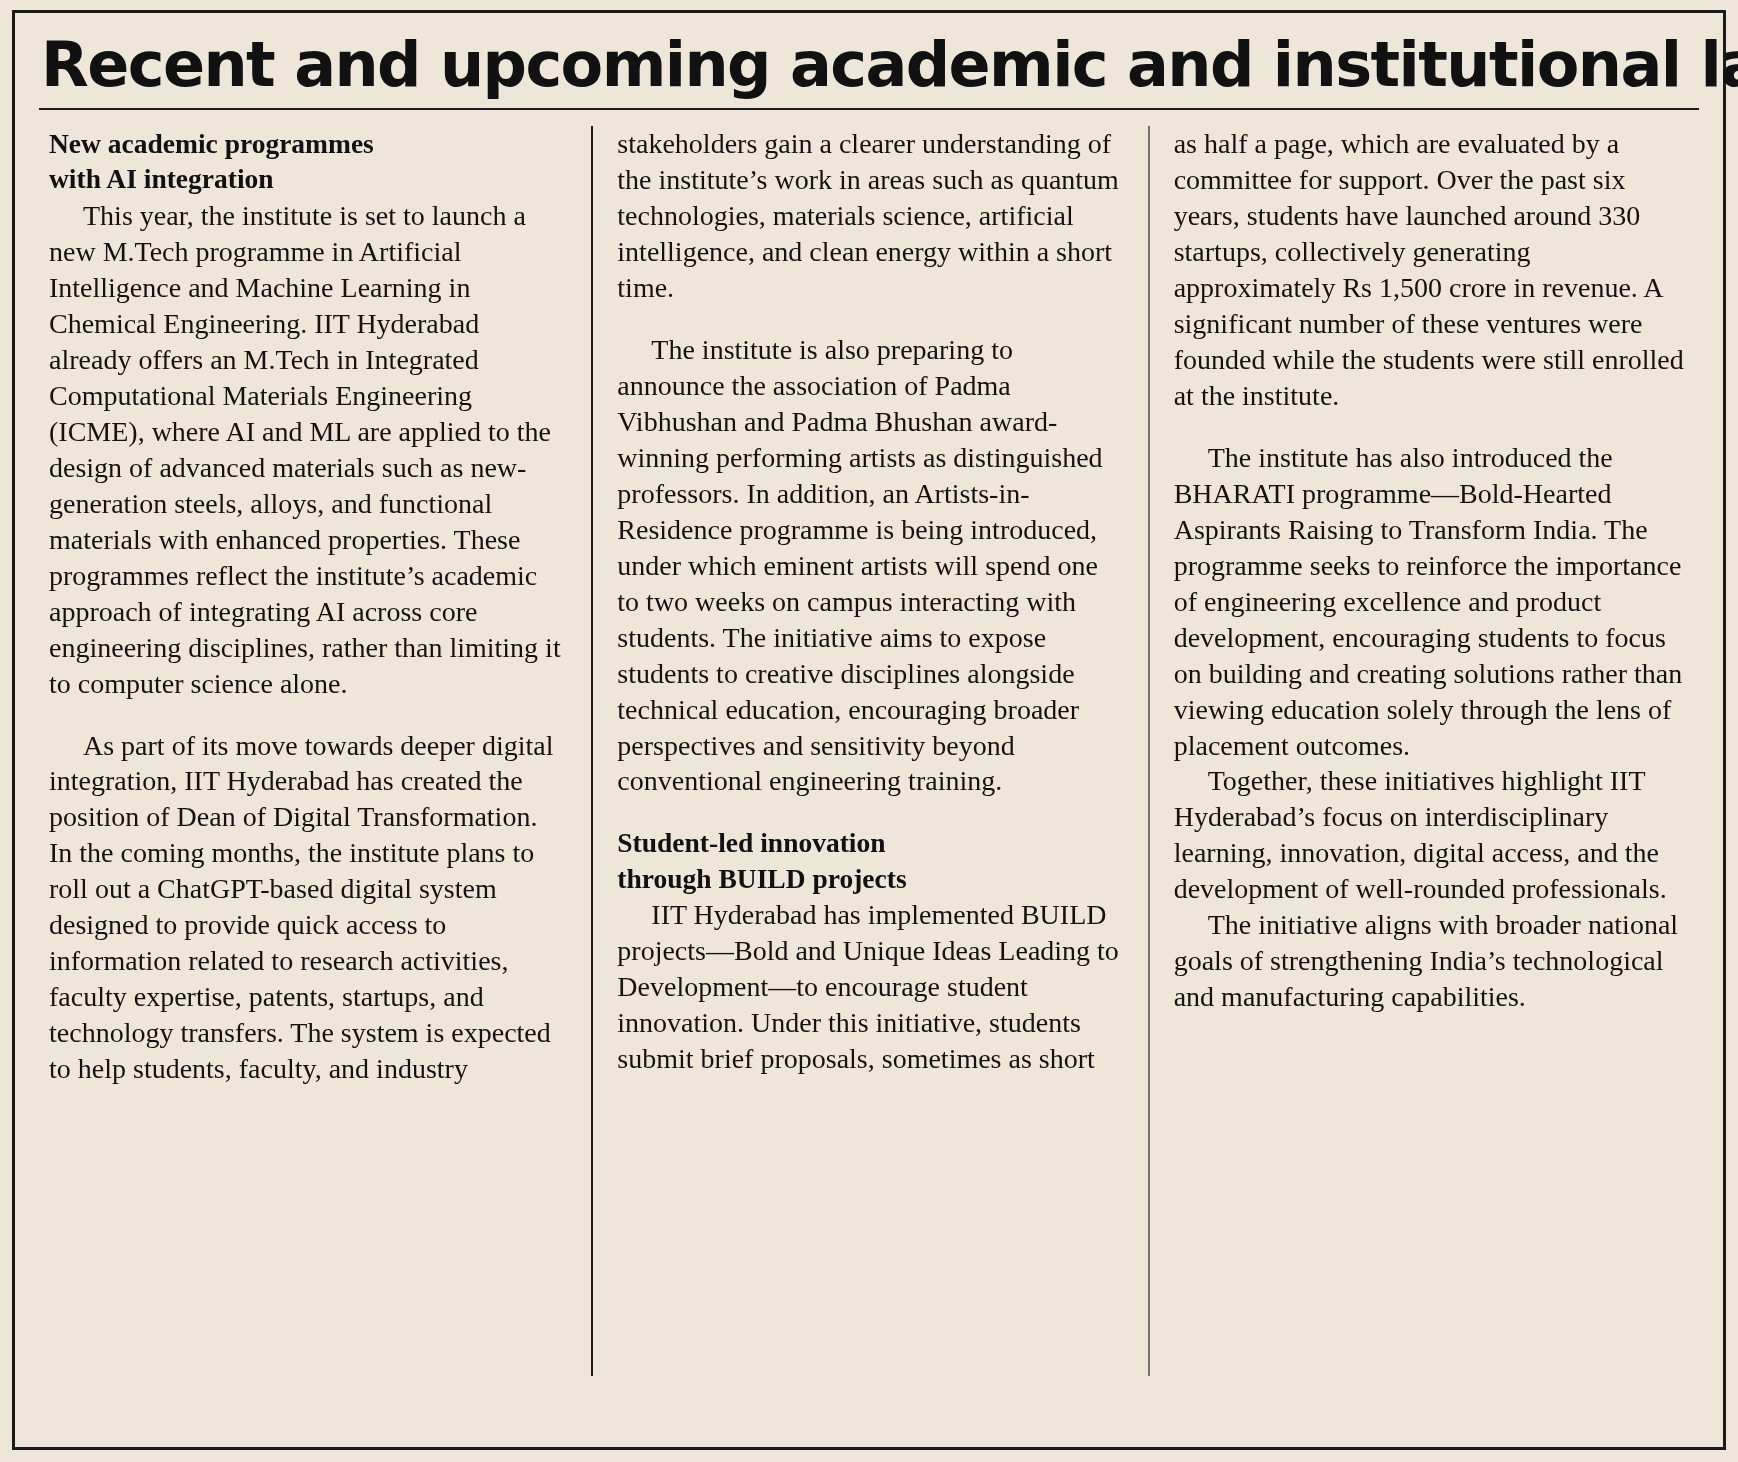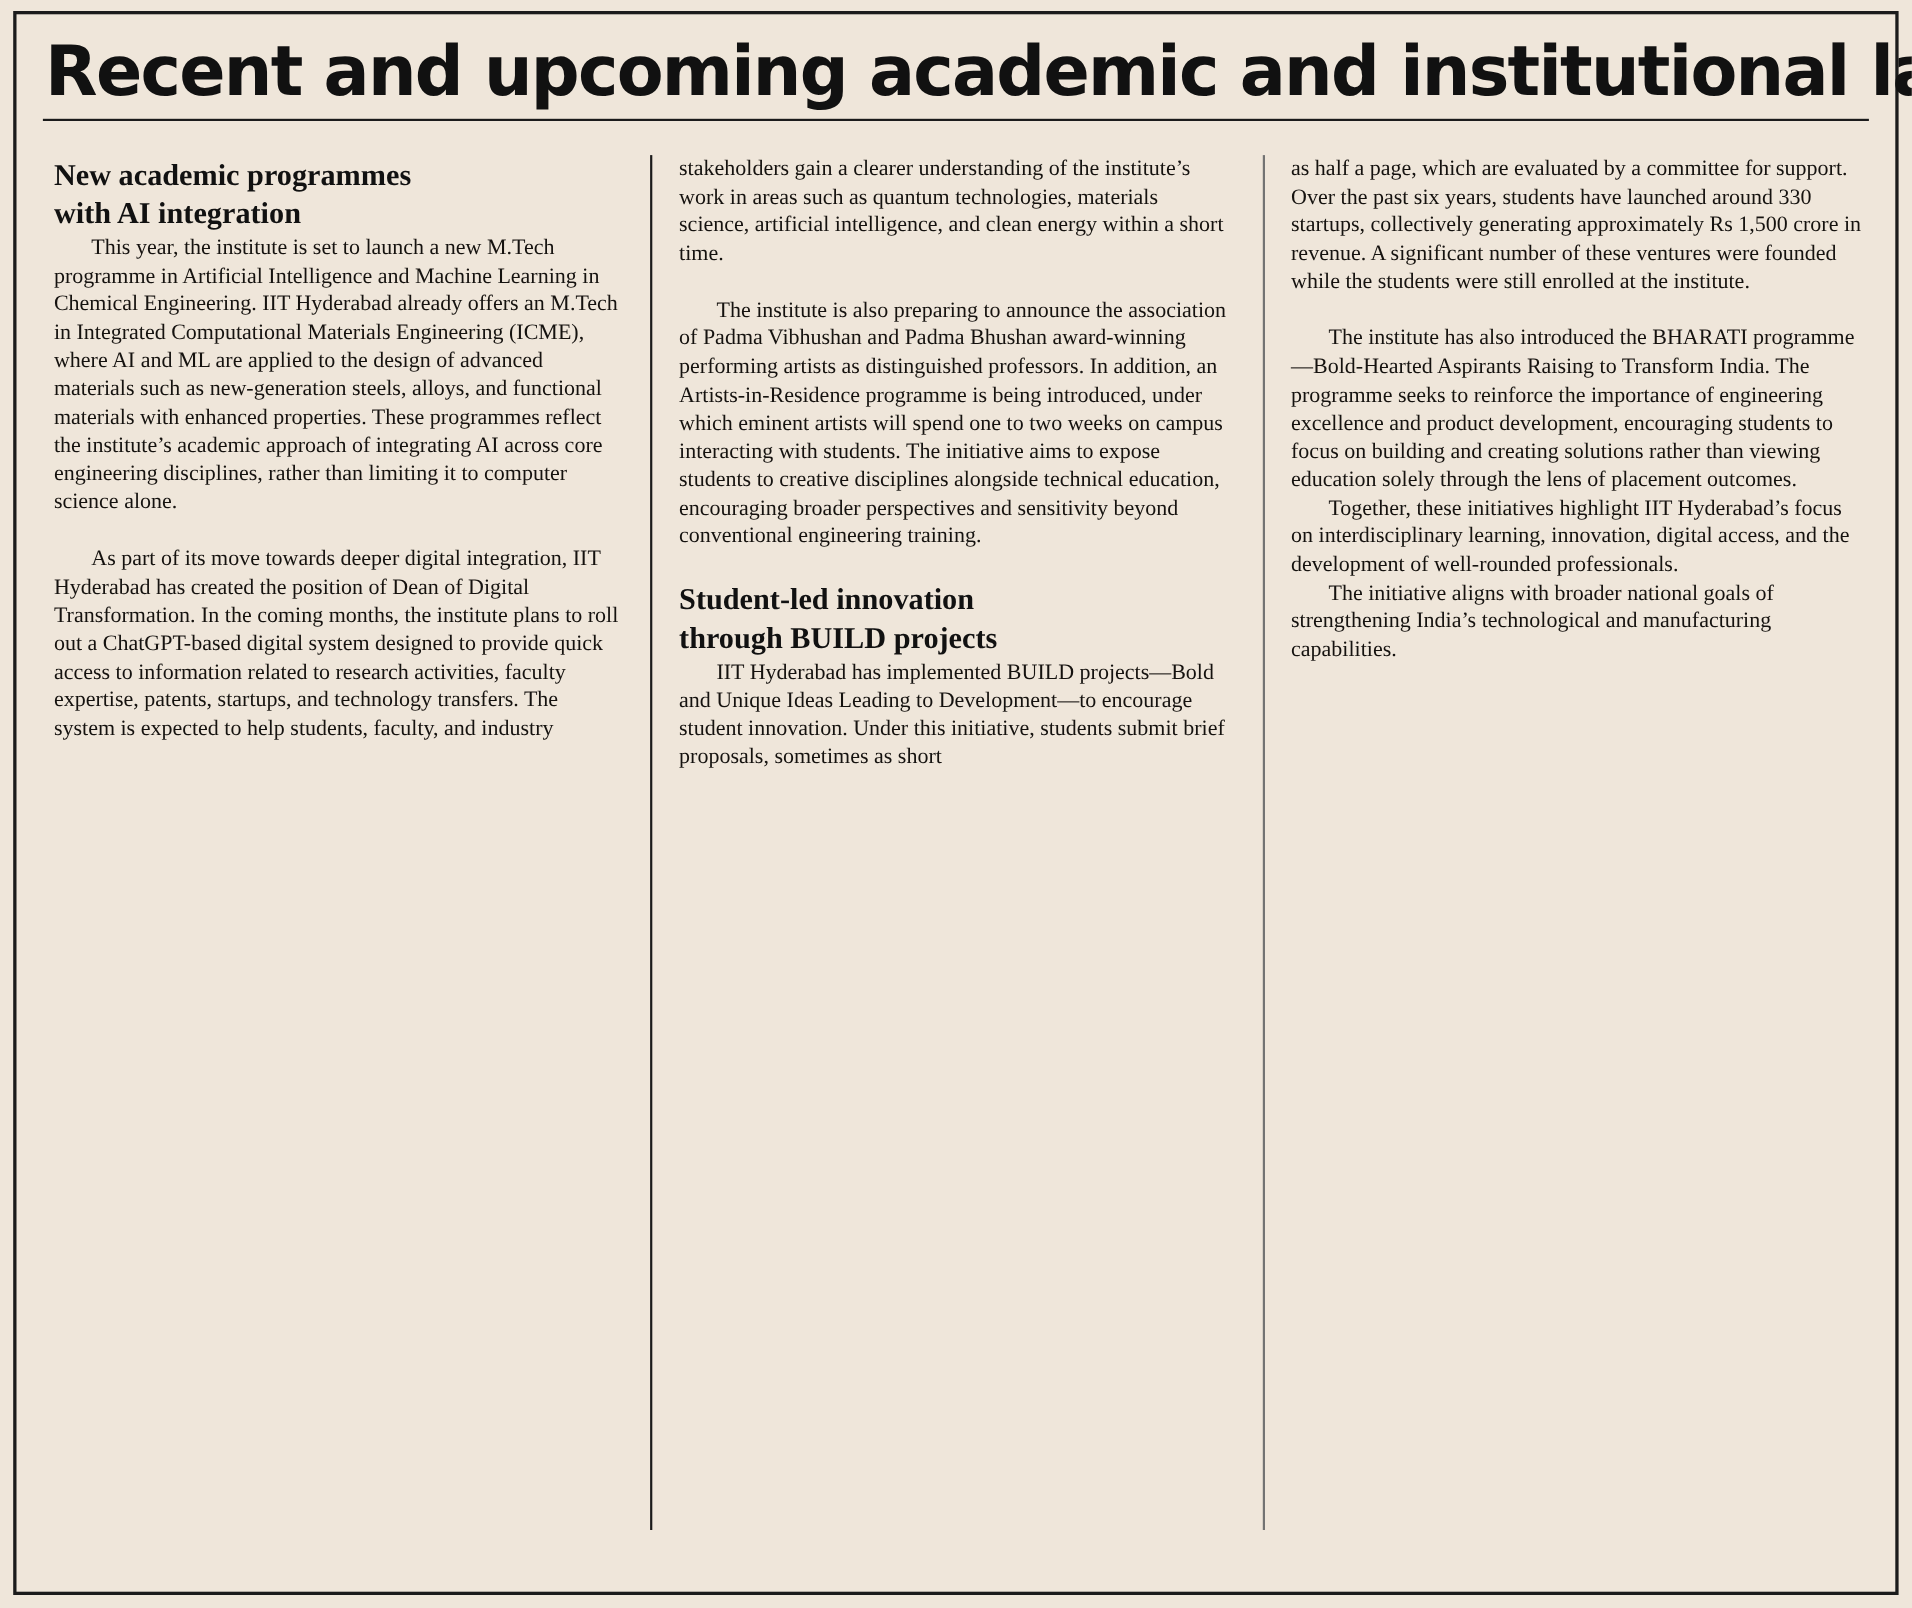--- a/index.html
+++ b/index.html
@@ -42,21 +42,21 @@
     transform: scaleX(0.985);
     transform-origin: left top;
   }
   .rule {
     border-bottom: 2px solid #1b1b1b;
     margin: 12px 4px 0 4px;
   }
   .columns {
     display: flex;
     gap: 1px;
-    margin-top: 31px;
+    margin-top: 16px;
     height: 1250px;
     overflow: hidden;
   }
   .col {
     width: 33.33%;
     box-sizing: border-box;
     padding: 0 26px 0 14px;
     overflow: hidden;
   }
   .col.c2 { border-left: 2px solid #1b1b1b; padding-left: 24px; }
@@ -64,21 +64,21 @@
   h2.sub {
     font-family: "Liberation Serif", serif;
     font-weight: bold;
     font-size: 27.5px;
     line-height: 1.29;
     color: #111;
     margin: 0 0 1px 0;
   }
   .block + .block { margin-top: 26px; }
   p.body {
-    font-size: 20px;
+    font-size: 28px;
     line-height: 1.285;
     color: #15120f;
     margin: 0;
     text-align: left;
     hyphens: none;
   }
   p.body + p.body { margin-top: 0; }
   p.indent { text-indent: 34px; }
 </style>
 </head>

